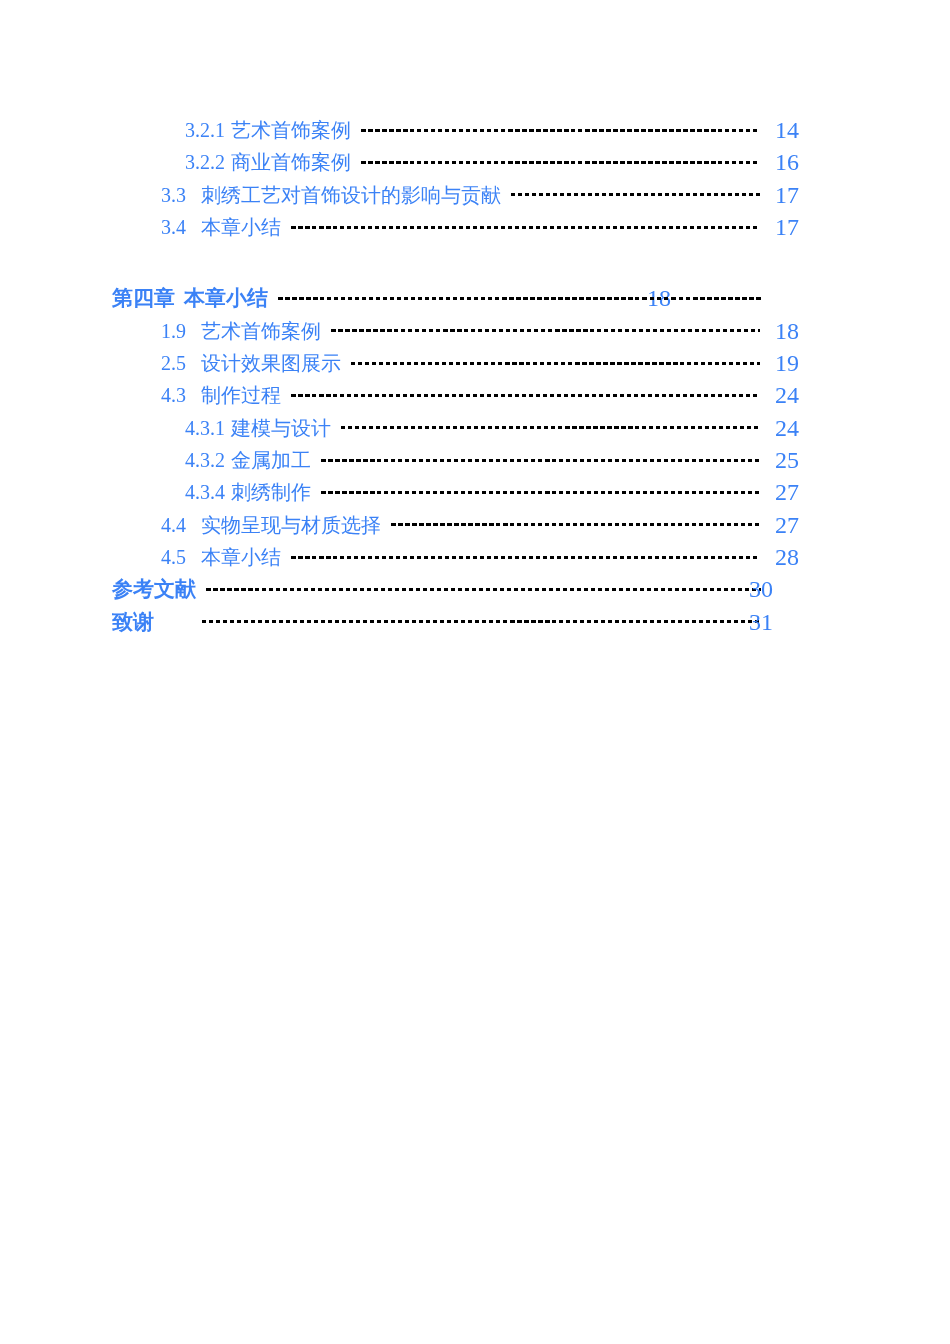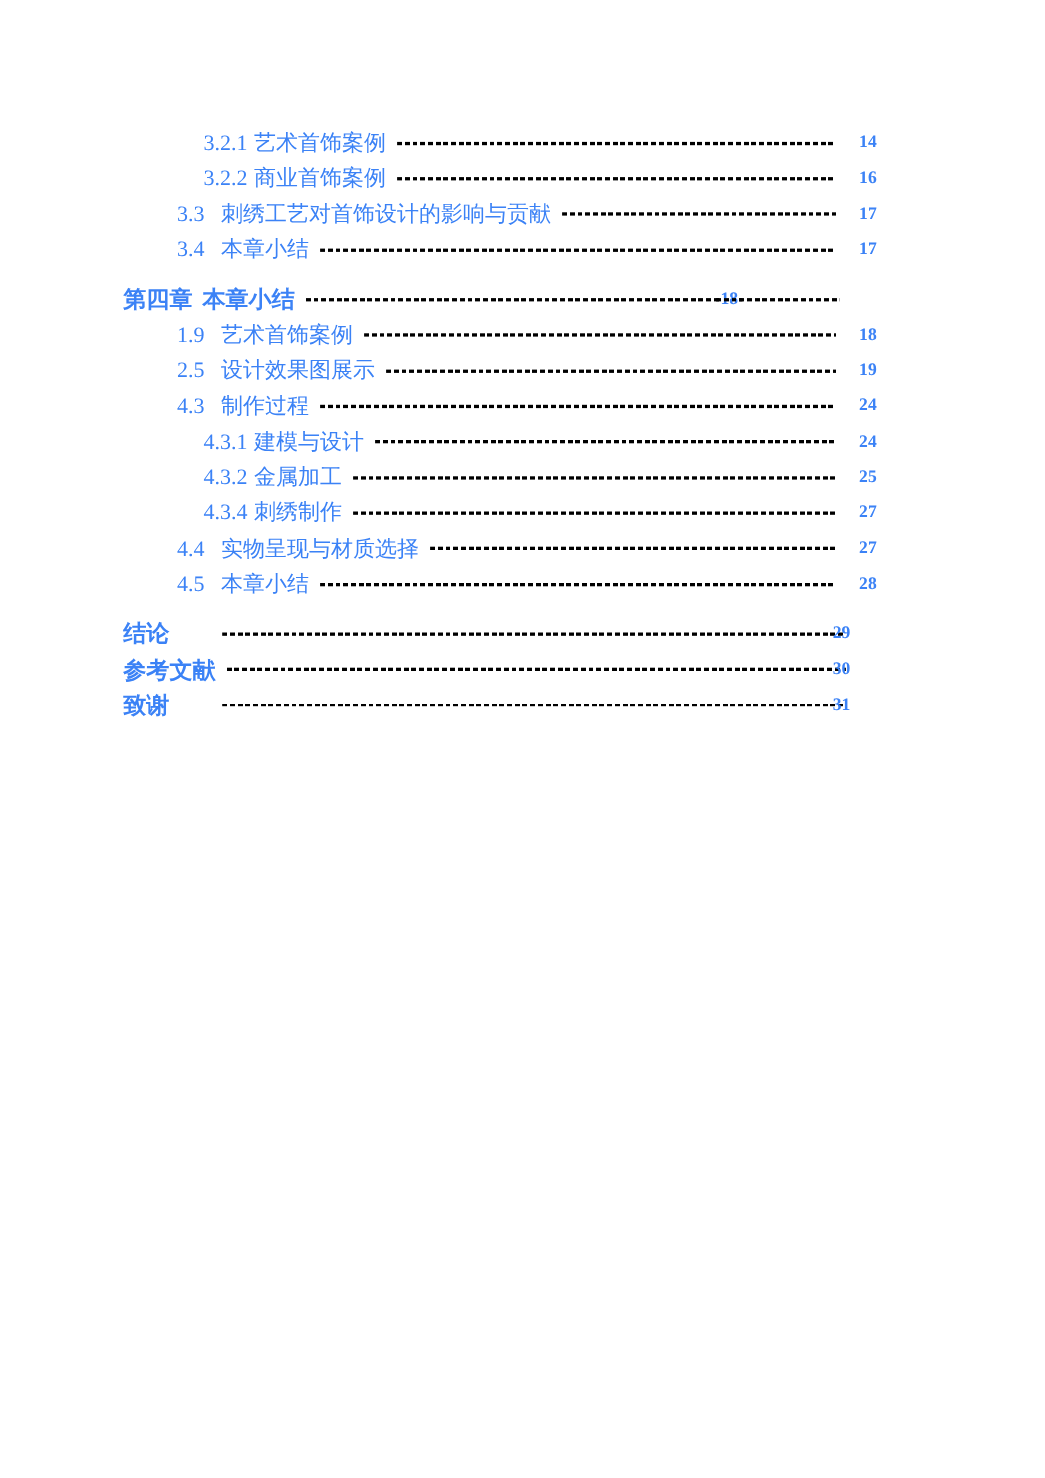--- a/index.html
+++ b/index.html
@@ -20,21 +20,21 @@
     padding: 114px 153px 0 112px;
   }
   .toc-row {
     display: flex;
     align-items: center;
     height: 32.33px;
     font-size: 20px;
     line-height: 32.33px;
     white-space: nowrap;
   }
-  .toc-row.gap-before { margin-top: 13px; }
+  .toc-row.gap-before { margin-top: 39px; }
 
   
   .toc-row.sub1 { padding-left: 49px; }
   .toc-row.sub2 { padding-left: 73px; }
   .toc-row.chapter, .toc-row.major {
     font-weight: bold;
     font-size: 21px;
   }
 
   .num { flex: 0 0 auto; }
@@ -60,22 +60,22 @@
   .leader.tail {
     flex: 0 0 91px;
     margin-left: 0;
     margin-right: 34px;
   }
 
   .pageno {
     flex: 0 0 auto;
     width: 22px;
     text-align: right;
-    font-weight: bold;
-    font-size: 16px;
+    font-weight: normal;
+    font-size: 24px;
   }
   .chapter .pageno {
     width: auto;
     text-align: left;
     position: relative;
     padding: 0 1px;
   }
   .chapter .pageno.struck::after {
     content: "";
     position: absolute;
@@ -170,26 +170,20 @@
     <span class="label">实物呈现与材质选择</span>
     <span class="leader"></span>
     <span class="pageno">27</span>
   </div>
       <div class="toc-row sub1">
     <span class="num">4.5</span>
     <span class="label">本章小结</span>
     <span class="leader"></span>
     <span class="pageno">28</span>
   </div>
-      <div class="toc-row major gap-before">
-
-    <span class="label">结论</span>
-    <span class="leader"></span>
-    <span class="pageno">29</span>
-  </div>
       <div class="toc-row major">
 
     <span class="label">参考文献</span>
     <span class="leader"></span>
     <span class="pageno">30</span>
   </div>
       <div class="toc-row major">
 
     <span class="label">致谢</span>
     <span class="leader"></span>

